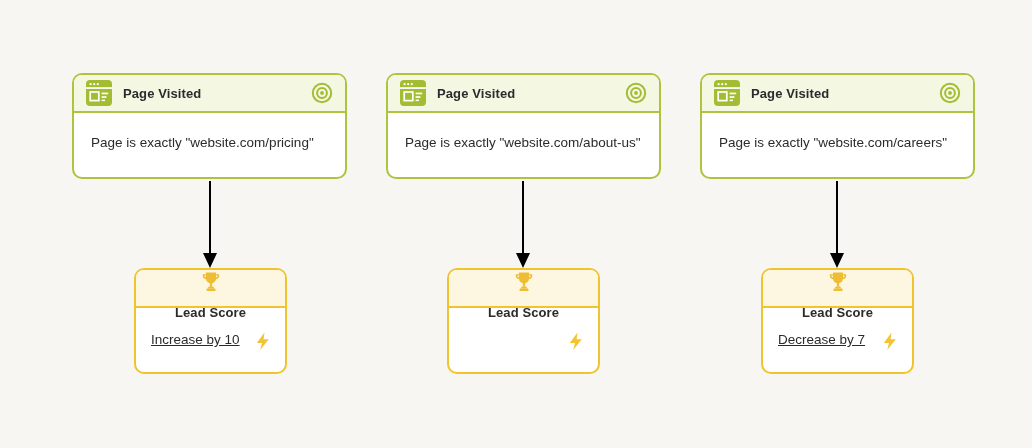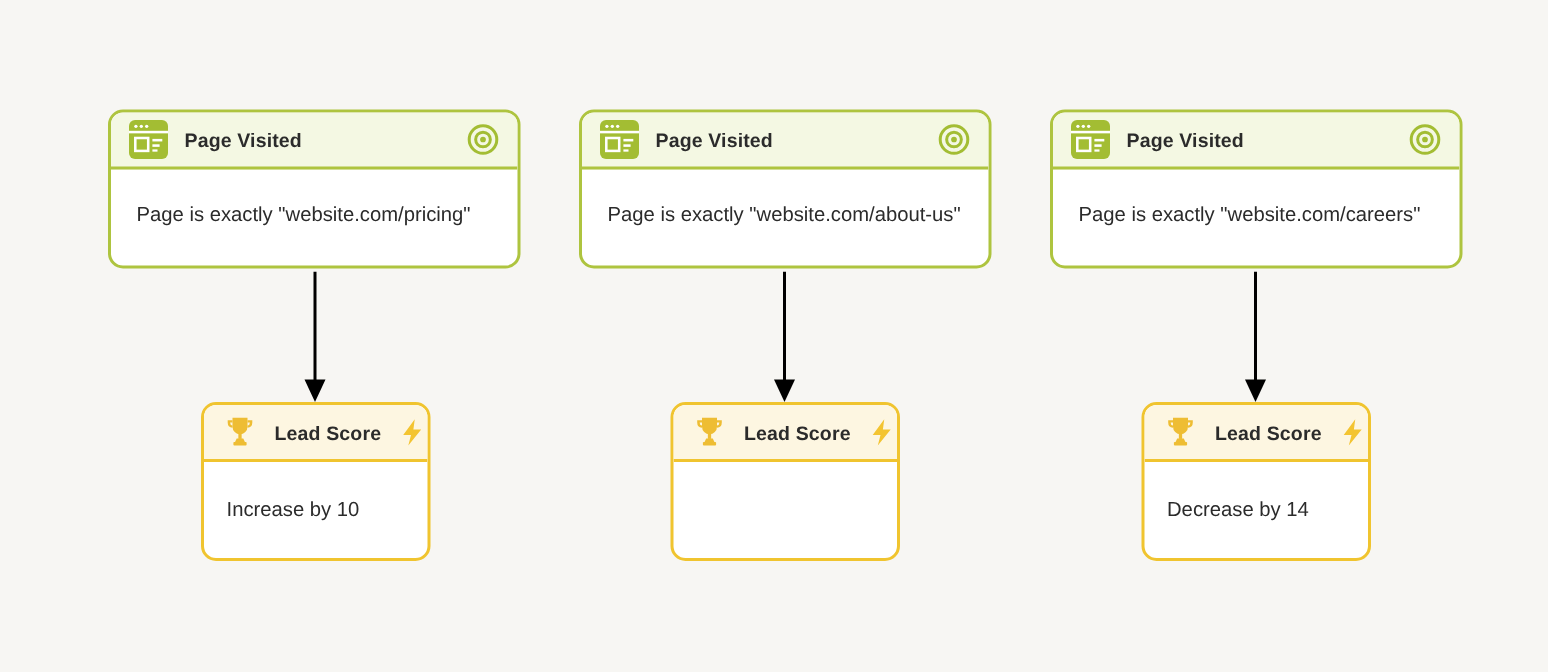--- a/index.html
+++ b/index.html
@@ -11,25 +11,25 @@
   .node {
     position:absolute; background:#ffffff; border-radius:10px; overflow:hidden;
     cursor:pointer;
   }
   .node.trigger { width:275px; height:106px; border:2px solid #aec43f; }
   .node.action  { width:153px; height:106px; border:2px solid #f0c42f; }
   .node-header {
     display:flex; align-items:center; gap:11px; height:38px; padding:0 12px;
   }
   .trigger .node-header { background:#f4f8e3; border-bottom:2px solid #aec43f; }
-  .action  .node-header { background:#fdf6e1; border-bottom:2px solid #f0c42f; }
+  .action  .node-header { background:#fdf6e1; border-bottom:2px solid #f0c42f;flex-direction:column; }
   .node-title { font-size:13px; font-weight:700; letter-spacing:.1px; white-space:nowrap; }
   .corner { margin-left:auto; display:flex; align-items:center; }
   .node-body { padding:21px 17px 0 17px; font-size:13.5px; line-height:17px; white-space:nowrap; }
-  .action .node-body { padding:23px 15px 0 15px; }
+  .action .node-body { padding:23px 15px 0 15px;text-decoration:underline; }
   .hicon { display:flex; align-items:center; }
   .arrow { position:absolute; }
   
   .t1 { left:72px;  top:73px; }
   .t2 { left:386px; top:73px; }
   .t3 { left:700px; top:73px; }
   .a1 { left:134px; top:268px; }
   .a2 { left:447px; top:268px; }
   .a3 { left:761px; top:268px; }
   .ar1 { left:202px; top:181px; }
@@ -178,16 +178,16 @@
             <use href="#g-trophy"></use>
           </svg>
         </span>
       <span class="node-title">Lead Score</span>
       <span class="corner">
           <svg width="20" height="20" viewBox="0 0 20 20">
             <use href="#g-bolt"></use>
           </svg>
         </span>
     </div>
-    <div class="node-body">Decrease by 14</div>
+    <div class="node-body">Decrease by 7</div>
   </div>
 
 </div>
 
 </body></html>

